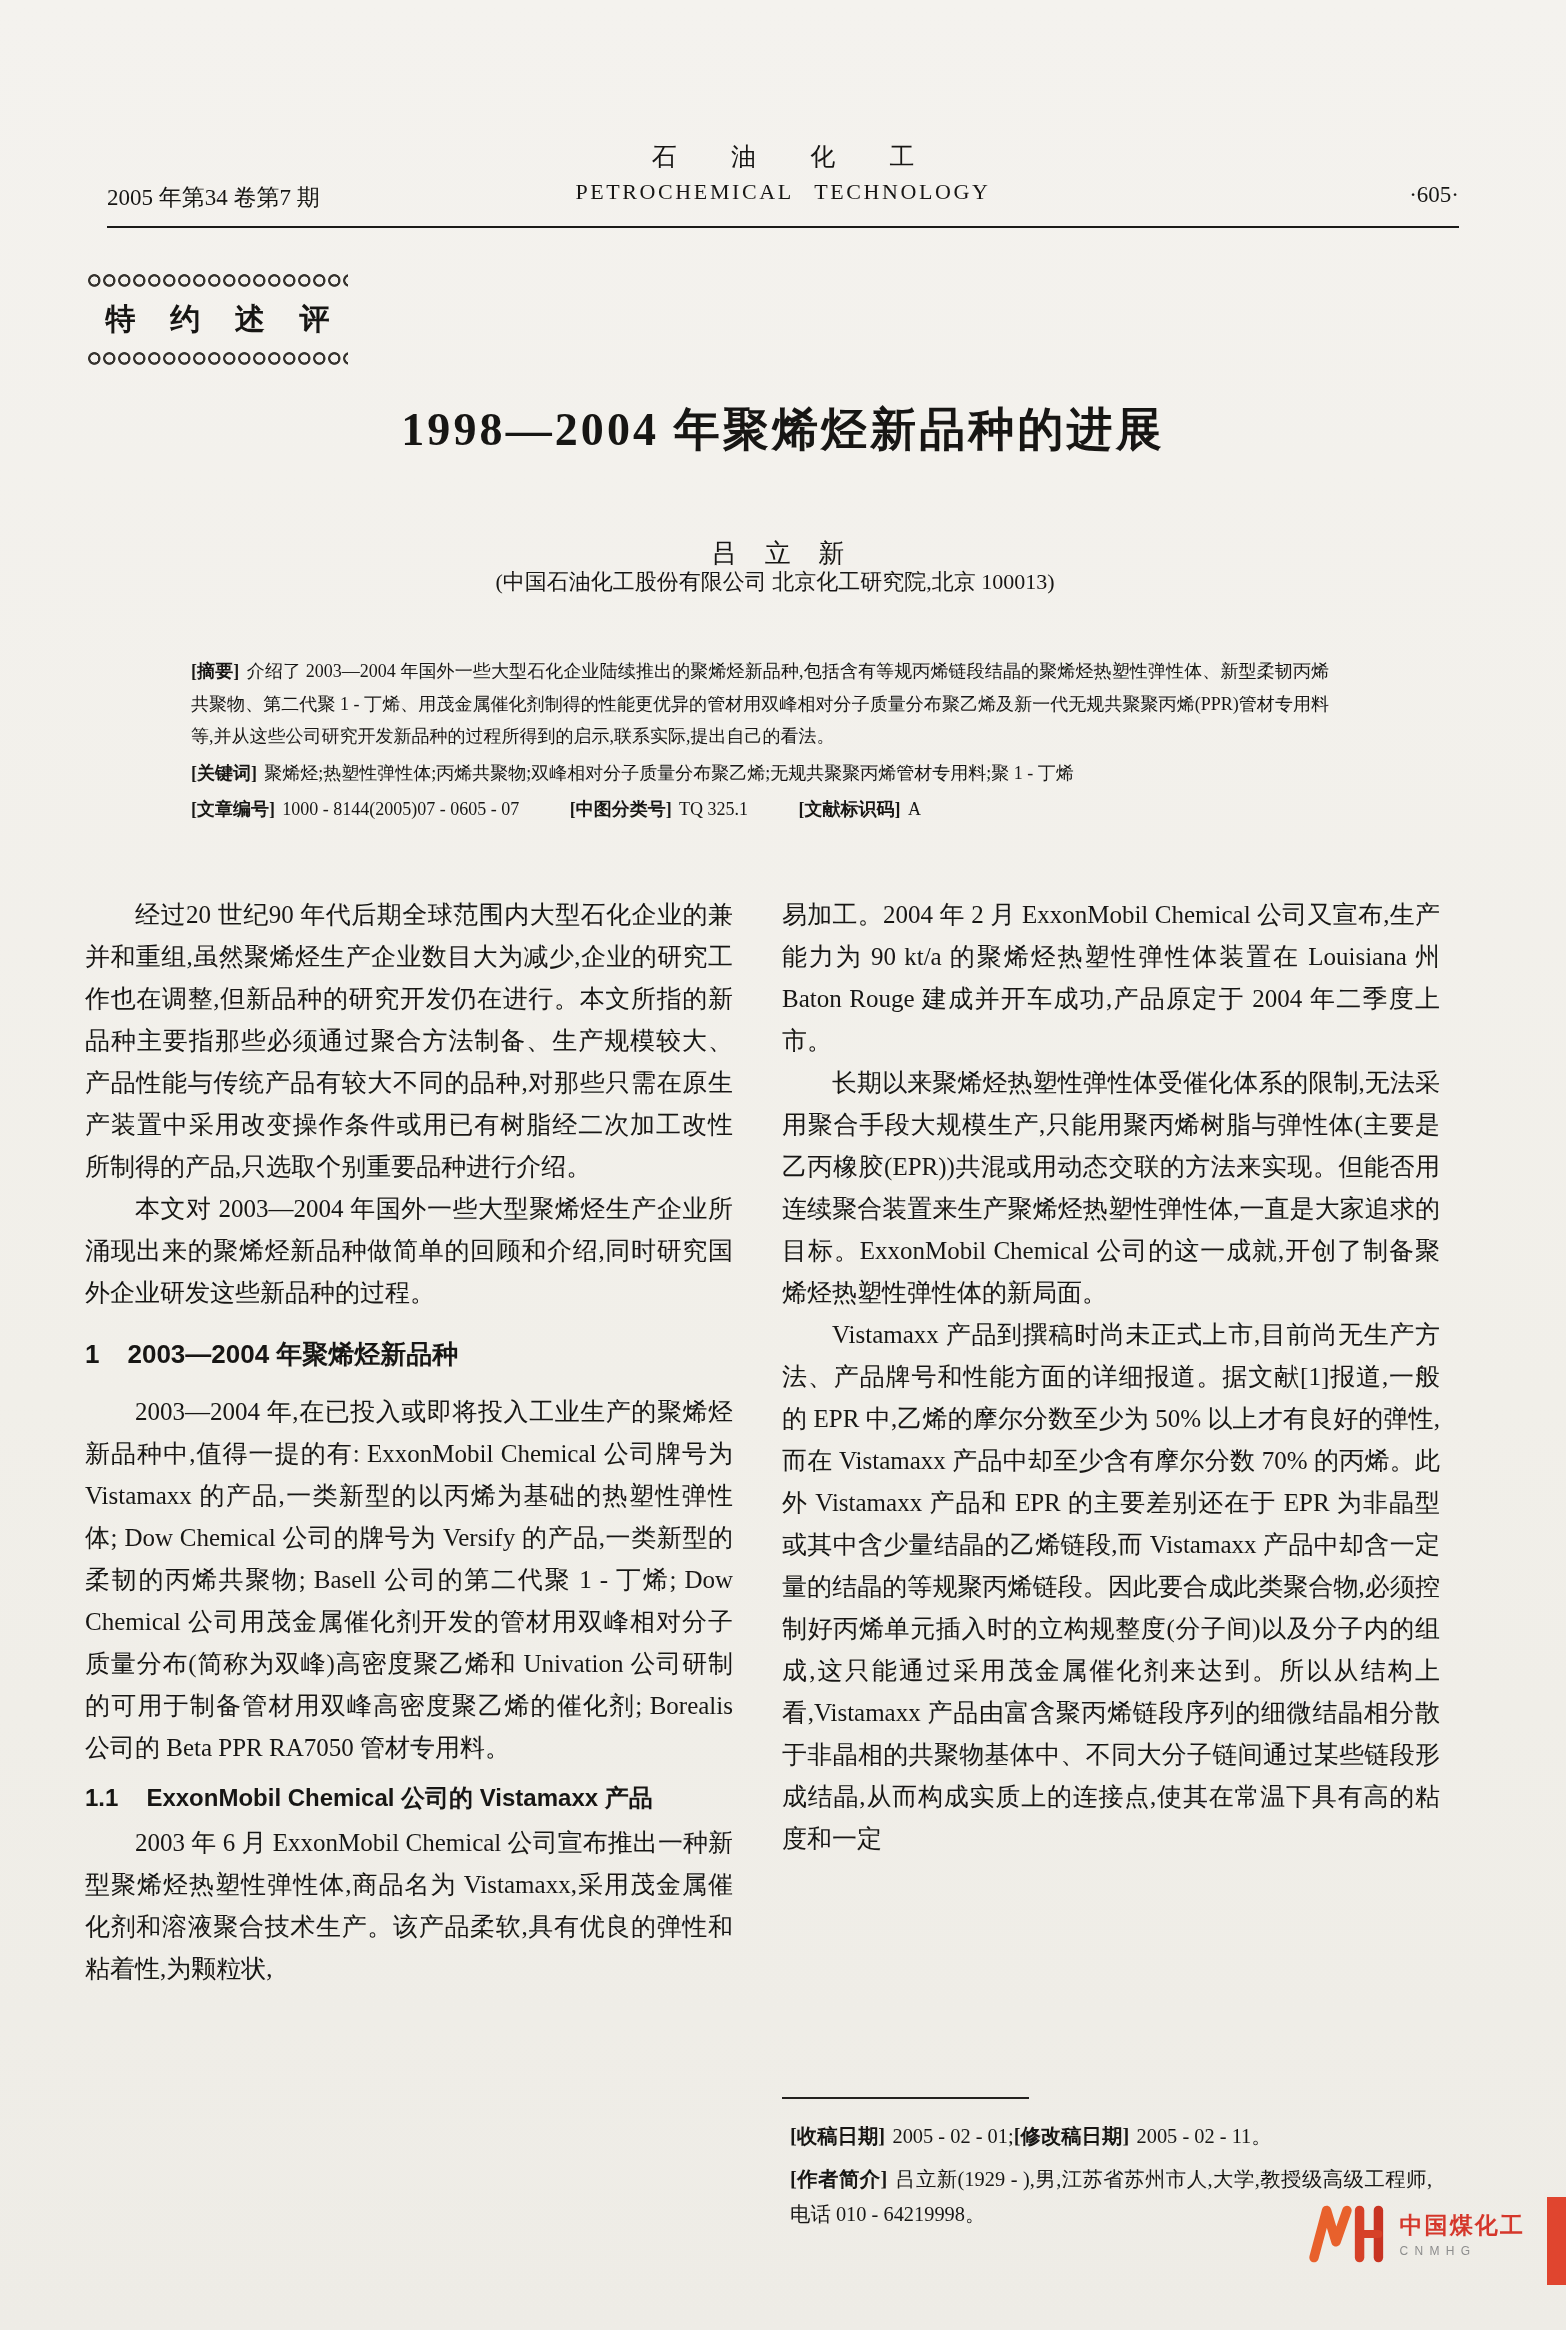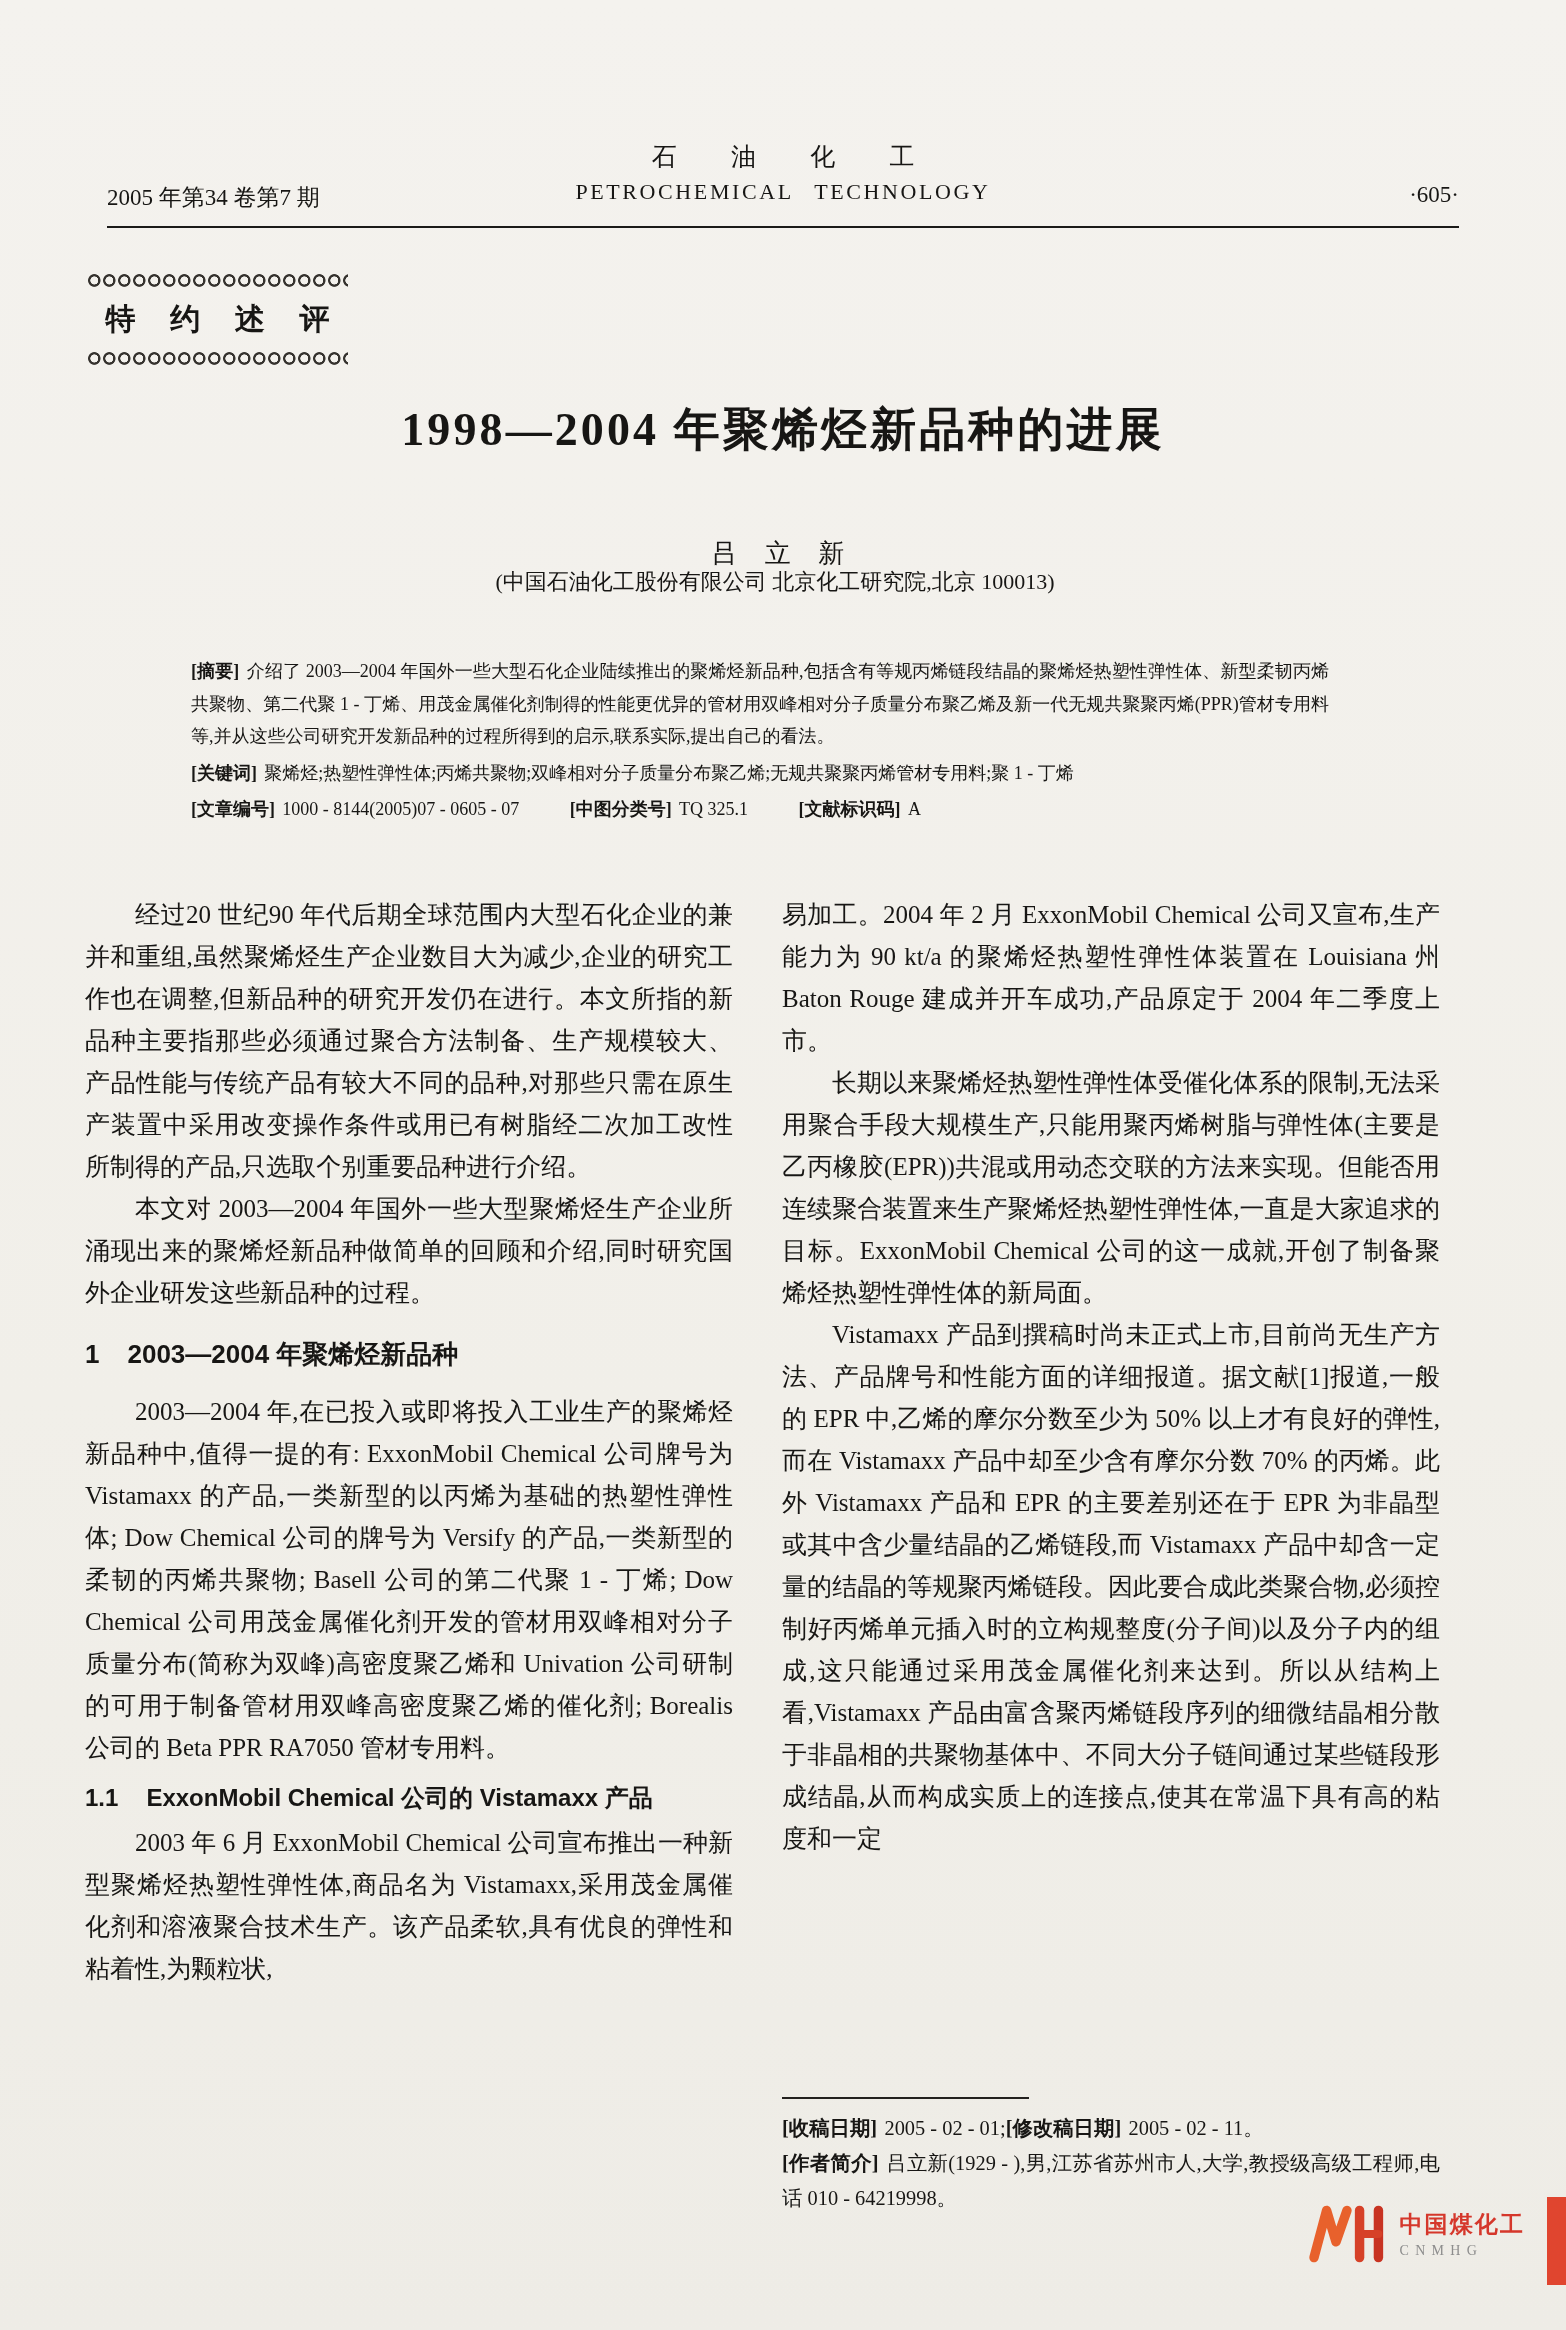--- a/index.html
+++ b/index.html
@@ -49,27 +49,27 @@
   .para{font-size:25px;line-height:42px;text-align:justify;margin:0;text-indent:2em;}
   .para.noindent{text-indent:0;}
   .sec{font-size:26px;line-height:37px;font-weight:bold;margin:22px 0 18px;
     font-family:"Liberation Sans","DejaVu Sans",sans-serif;}
   .subsec{font-size:24px;line-height:35px;font-weight:bold;margin:10.5px 0 7.3px;
     font-family:"Liberation Sans","DejaVu Sans",sans-serif;}
   .sec .num,.subsec .num{margin-right:28px;}
   
   .fn-rule{position:absolute;left:782px;top:2097px;width:247px;height:1.6px;background:#23211e;}
   .footnotes{position:absolute;left:782px;width:658px;top:2111px;font-size:20.4px;line-height:35px;}
-  .footnotes p{margin:0;text-align:justify;}
+  .footnotes p{margin:8px;text-align:justify;}
   
   .logo{position:absolute;left:1306px;top:2201px;display:flex;align-items:center;gap:11.5px;}
   .logo-cn{font-size:23px;font-weight:bold;color:#d5372b;letter-spacing:2.1px;
     font-family:"Liberation Sans","DejaVu Sans",sans-serif;}
-  .logo-en{font-size:14px;color:#8d8d8d;letter-spacing:6.3px;margin-top:3.1px;
-    font-family:Liberation Serif, serif;}
+  .logo-en{font-size:12px;color:#8d8d8d;letter-spacing:6.3px;margin-top:3.1px;
+    font-family:Liberation Sans, sans-serif;}
   .edge-bar{position:absolute;right:0;top:2197px;width:19px;height:88px;background:#e0452f;}
 </style>
 </head>
 <body>
 
 <div class="page-root">
 
   <div class="hdr-left">2005 年第34 卷第7 期</div>
   <div class="hdr-center">
     <div class="jcn">石 油 化 工</div>

